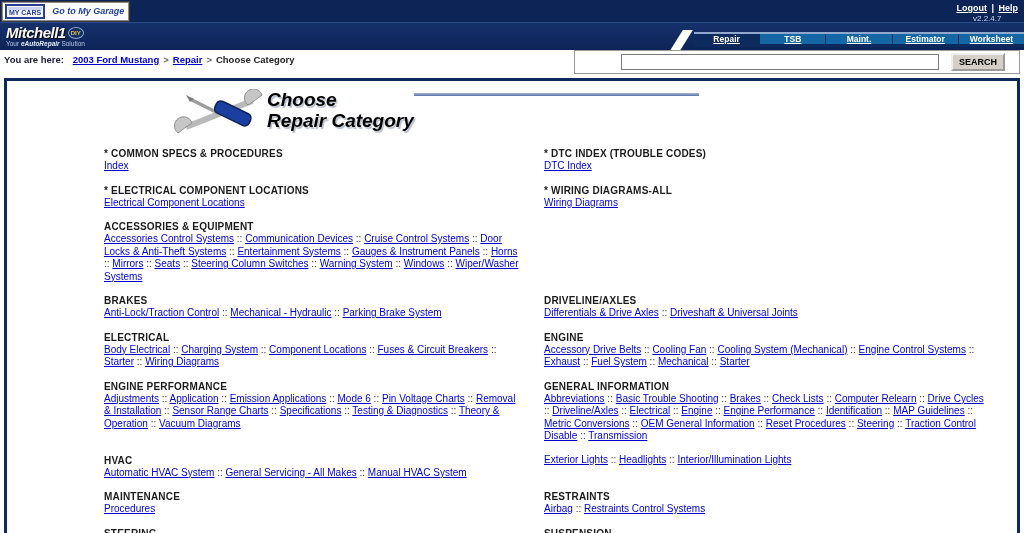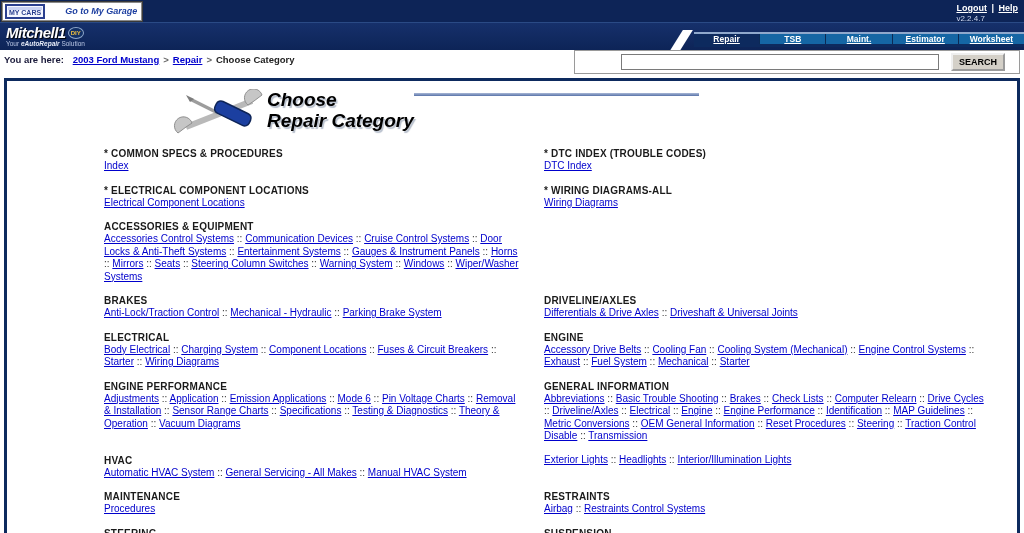--- a/index.html
+++ b/index.html
@@ -11,22 +11,22 @@
   .topbar { height:22px; background:#0d2457; position:relative; }
   .garage-btn { position:absolute; left:2px; top:2px; height:19px; background:#fff;
     border:1px solid #8a8a8a; outline:1px solid #3a3a3a; display:flex; align-items:center;
     padding:0 4px 0 2px; cursor:pointer; }
   .plate { display:inline-block; border:2px solid #2a3f8f; color:#2a3f8f; font-weight:bold;
     font-size:7px; padding:3px 2px 1px 2px; line-height:7px; background:#f4f6ff;
     font-family:"Liberation Sans",sans-serif; position:relative; }
   .plate::before { content:""; position:absolute; top:1px; left:1px; right:1px; height:3px;
     background:#c9d2f2; }
   .garage-label { font-style:italic; font-weight:bold; color:#1d3fa0; font-size:9px;
-    line-height:9px; margin-left:20px; text-align:left; }
-  .top-right { position:absolute; right:6px; top:3px; text-align:left; }
+    line-height:9px; margin-left:7px; text-align:left; }
+  .top-right { position:absolute; right:6px; top:3px; text-align:center; }
   .top-links { font-size:9px; font-weight:bold; }
   .top-links a { color:#fff; text-decoration:underline; }
   .top-links .sep { color:#fff; margin:0 2px; }
   .version { color:#cfd8ee; font-size:8px; margin-top:1px; }
 
   
   .logobar { height:28px; background:linear-gradient(#16306b,#0d2457); position:relative;
     border-top:1px solid #2a4a85; }
   .logo { position:absolute; left:6px; top:1px; color:#fff; cursor:pointer; }
   .brand { font-style:italic; font-weight:bold; font-size:15px; letter-spacing:-0.5px;

